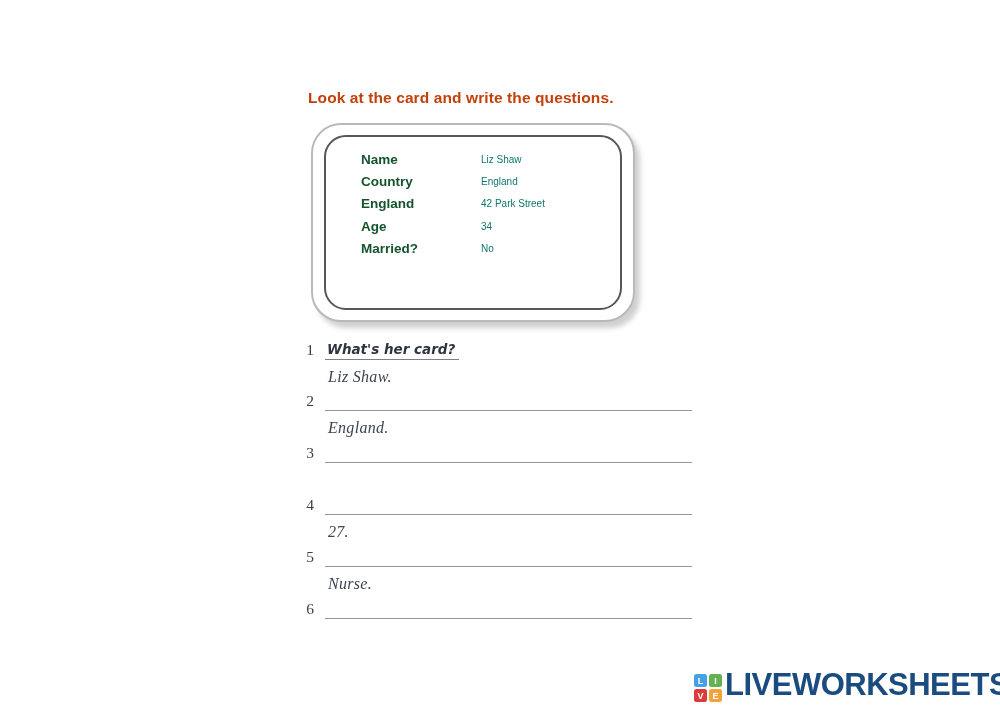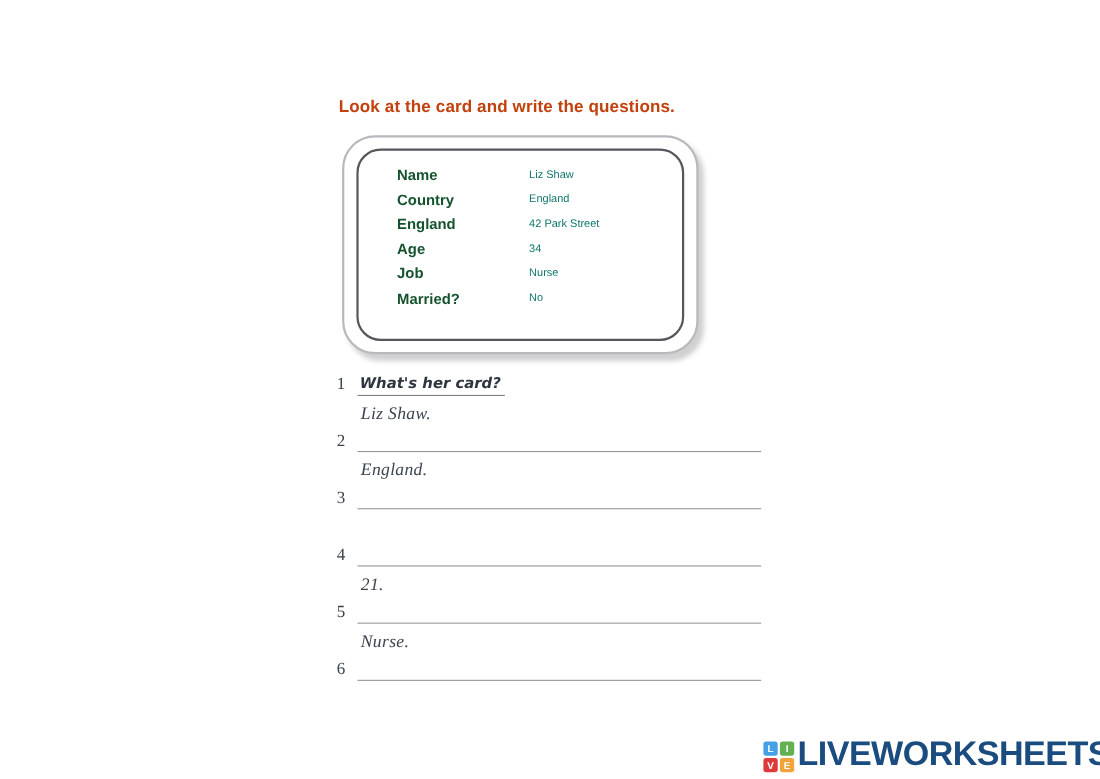--- a/index.html
+++ b/index.html
@@ -88,24 +88,20 @@
       </div>
       <div class="card-row">
         <span class="card-label">England</span>
         <span class="card-value">42 Park Street</span>
       </div>
       <div class="card-row">
         <span class="card-label">Age</span>
         <span class="card-value">34</span>
       </div>
       <div class="card-row">
-        <span class="card-label">Job</span>
-        <span class="card-value">Nurse</span>
-      </div>
-      <div class="card-row">
         <span class="card-label">Married?</span>
         <span class="card-value">No</span>
       </div>
     </div>
   </div>
 
   <div class="q-item" style="top:341px;">
     <div class="q-row">
       <span class="q-num">1</span>
       <span class="q-line handwritten">What's her card?</span>
@@ -126,21 +122,21 @@
       <span class="q-num">3</span>
       <span class="q-line blank"></span>
     </div>
   </div>
 
   <div class="q-item" style="top:496px;">
     <div class="q-row">
       <span class="q-num">4</span>
       <span class="q-line blank"></span>
     </div>
-    <div class="q-answer">21.</div>
+    <div class="q-answer">27.</div>
   </div>
 
   <div class="q-item" style="top:548px;">
     <div class="q-row">
       <span class="q-num">5</span>
       <span class="q-line blank"></span>
     </div>
     <div class="q-answer">Nurse.</div>
   </div>
 

